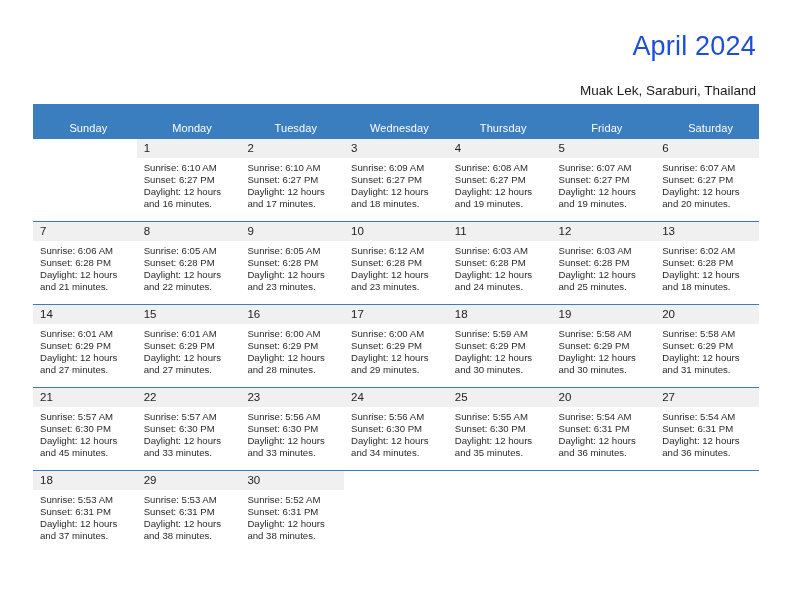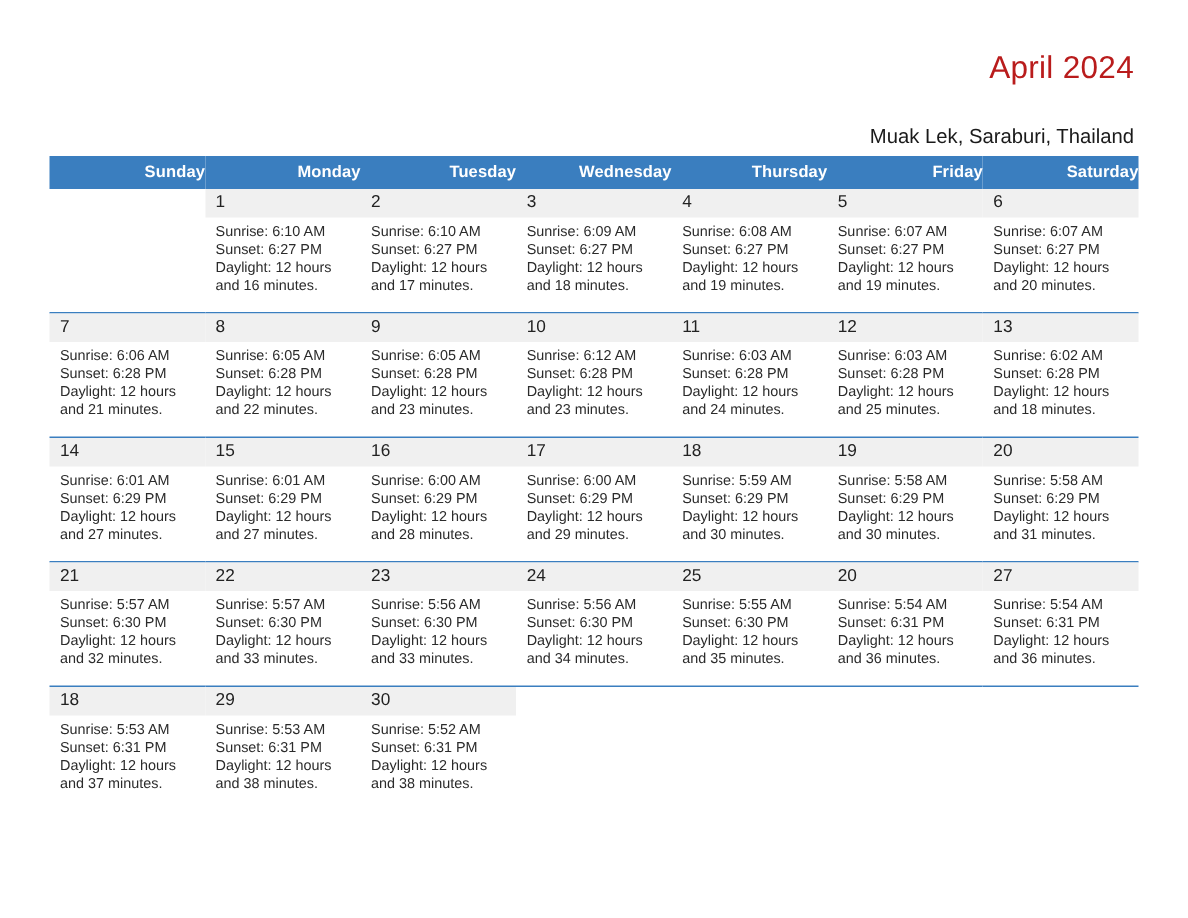--- a/index.html
+++ b/index.html
@@ -66,23 +66,23 @@
     border-bottom: 17px solid transparent;
   }
 
   .title-block {
     position: absolute;
     right: 36px;
     top: 30px;
     text-align: right;
   }
   .cal-title {
-    font-size: 21px;
+    font-size: 27px;
     font-weight: 400;
-    color: #b91c1c;
+    color: #1d4ed8;
     line-height: 32px;
     letter-spacing: 0.2px;
   }
   .cal-subtitle {
     margin-top: 21px;
     font-size: 13.5px;
     font-weight: 400;
     color: #1a1a1a;
     line-height: 16px;
   }
@@ -96,23 +96,23 @@
   }
   .cal-table {
     width: 726px;
     border-collapse: collapse;
     table-layout: fixed;
   }
   .cal-table th {
     background: #3a7ebf;
     color: #ffffff;
     font-size: 11px;
-    font-weight: 700;
-    text-align: right;
-    padding: 5px 0 5px 7px;
+    font-weight: 400;
+    text-align: center;
+    padding: 18px 0 5px 7px;
     height: 12px;
     border: none;
     letter-spacing: 0.1px;
   }
   .cal-table td {
     vertical-align: top;
     padding: 0;
     border: none;
     border-top: 1px solid #3a7ebf;
     height: 82px;
@@ -411,21 +411,21 @@
             </td>
           </tr>
           <tr>
             <td>
               <div class="cell">
                 <div class="daynum">21</div>
                 <div class="info">
                   <div>Sunrise: 5:57 AM</div>
                   <div>Sunset: 6:30 PM</div>
                   <div>Daylight: 12 hours</div>
-                  <div>and 32 minutes.</div>
+                  <div>and 45 minutes.</div>
                 </div>
               </div>
             </td>
             <td>
               <div class="cell">
                 <div class="daynum">22</div>
                 <div class="info">
                   <div>Sunrise: 5:57 AM</div>
                   <div>Sunset: 6:30 PM</div>
                   <div>Daylight: 12 hours</div>

